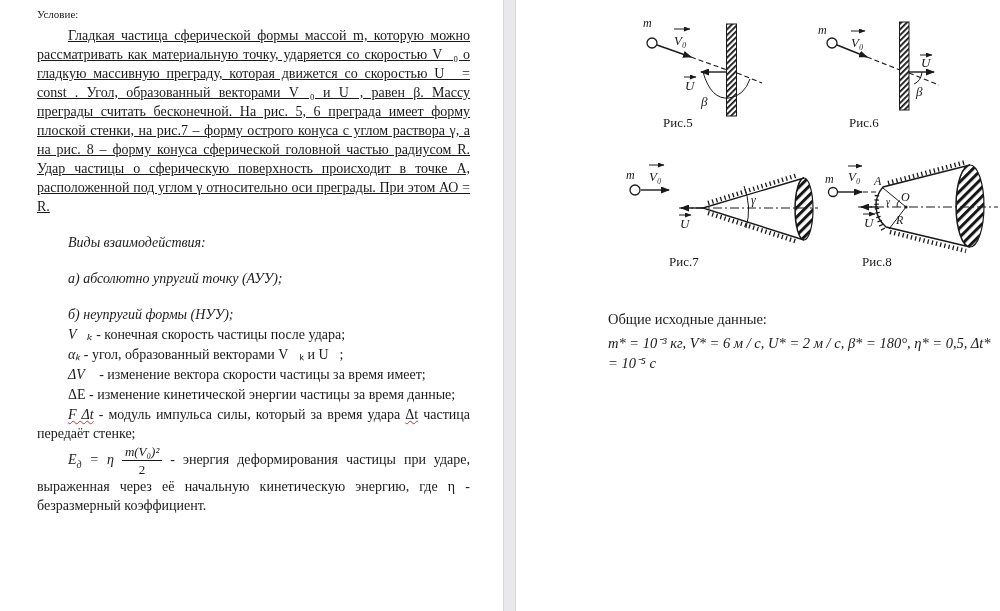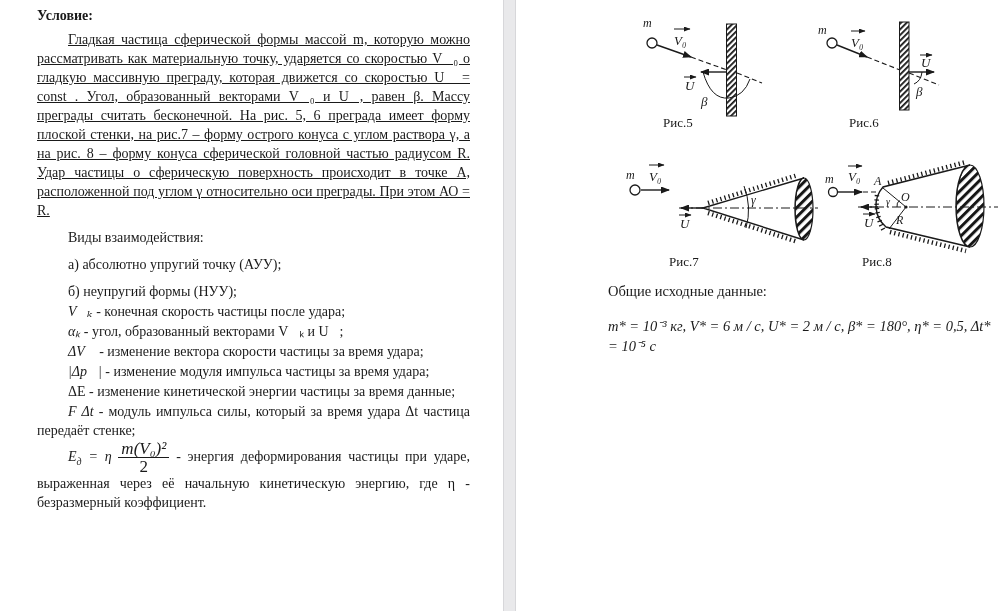--- a/index.html
+++ b/index.html
@@ -2,47 +2,47 @@
 <html><head>
 <meta charset="utf-8">
 <style>
   html,body{margin:0;padding:0;}
   body{
     width:1000px;height:611px;position:relative;overflow:hidden;
     background:#ffffff;color:#1a1a1a;
     font-family:"Liberation Serif", serif;font-size:14px;
   }
   .col-left{position:absolute;left:37px;top:8px;width:433px;}
-  .col-left h1{font-size:14px;margin:0;font-weight:bold;}
+  .col-left h1{font-size:11px;margin:0;font-weight:normal;}
   .para{margin:0;text-align:justify;line-height:19px;}
   .ind{text-indent:31px;}
   .mt-para{margin-top:6px;text-decoration:underline;}
-  .mt-sec{margin-top:8px;}
+  .mt-sec{margin-top:17px;font-style:italic;}
   .mt-note{margin-top:1px;}
   .sym{font-style:italic;}
-  .wavy{text-decoration-style:wavy;text-decoration-color:#e0262b;text-decoration-thickness:1px;}
-  .frac{display:inline-block;vertical-align:middle;text-align:center;line-height:15px;font-size:17px;text-indent:0;}
+  .wavy{text-decoration:underline;text-decoration-style:wavy;text-decoration-color:#e0262b;text-decoration-thickness:1px;}
+  .frac{display:inline-block;vertical-align:middle;text-align:center;line-height:15px;font-size:13px;text-indent:0;}
   .frac .num{display:block;border-bottom:1px solid #1a1a1a;padding:0 3px 1px 3px;}
   .frac .den{display:block;padding-top:1px;}
   sub.esub{font-size:10px;}
   .divider{position:absolute;left:503px;top:0;width:13px;height:611px;
     background:#e9e9eb;border-left:1px solid #d7d7da;border-right:1px solid #d7d7da;box-sizing:border-box;}
   .fig{position:absolute;}
   .fig text{font-family:"Liberation Serif", serif;fill:#1a1a1a;font-size:13px;}
   .fig text.it{font-style:italic;}
   .fig text.small{font-size:12px;}
   .fig text.tiny{font-size:10px;}
   .fig text.cap{font-size:13px;}
   .ln{stroke:#1a1a1a;stroke-width:1.4;fill:none;}
   .thin{stroke:#1a1a1a;stroke-width:1;fill:none;}
   .dash{stroke:#1a1a1a;stroke-width:1.1;fill:none;stroke-dasharray:5 3;}
   .dashdot{stroke:#1a1a1a;stroke-width:1;fill:none;stroke-dasharray:9 3 2 3;}
   .ticks{stroke:#1a1a1a;stroke-width:4.5;fill:none;stroke-dasharray:1.3 3;}
   .body-shape{fill:#ffffff;stroke:#1a1a1a;stroke-width:1.4;}
-  .rtext{position:absolute;font-size:14.5px;}
+  .rtext{position:absolute;font-size:14.5px;margin-top:28px;}
   .rtext.italic{font-style:italic;}
 </style>
 </head>
 <body>
 
 <svg width="0" height="0" style="position:absolute" aria-hidden="true">
   <defs>
     <marker id="ah" markerUnits="userSpaceOnUse" markerWidth="9" markerHeight="7" refX="8" refY="3.5" orient="auto">
       <path d="M0,0 L9,3.5 L0,7 Z" fill="#1a1a1a"></path>
     </marker>
@@ -73,25 +73,21 @@
   <p class="para ind mt-note">
     <span class="sym">V⃗ₖ</span>
     <span>- конечная скорость частицы после удара;</span>
   </p>
   <p class="para ind mt-note">
     <span class="sym">αₖ</span>
     <span>- угол, образованный векторами V⃗ₖ и U⃗;</span>
   </p>
   <p class="para ind mt-note">
     <span class="sym">ΔV⃗</span>
-    <span>- изменение вектора скорости частицы за время удара;</span>
-  </p>
-  <p class="para ind mt-note">
-    <span class="sym">|Δp⃗|</span>
-    <span>- изменение модуля импульса частицы за время удара;</span>
+    <span>- изменение вектора скорости частицы за время имеет;</span>
   </p>
   <p class="para ind mt-note">
     <span>ΔЕ</span>
     <span>- изменение кинетической энергии частицы за время данные;</span>
   </p>
   <p class="para ind mt-note">
     <span class="sym wavy">F Δt</span>
     <span>- модуль импульса силы, который за время удара</span>
     <span class="wavy">Δt</span>
     <span>частица передаёт стенке;</span>
@@ -182,13 +178,13 @@
   <text x="81" y="56" class="it small">O</text>
   <line x1="86" y1="62" x2="63" y2="43" class="thin"></line>
   <line x1="86" y1="62" x2="69" y2="84" class="thin"></line>
   <text x="76" y="79" class="it small">R</text>
   <path d="M 77 62 Q 76.5 57.5 79.5 55.5" class="thin"></path>
   <text x="66" y="60" class="it tiny">γ</text>
   <text x="42" y="121" class="cap">Рис.8</text>
 </svg>
 
 <div class="rtext" style="left:608px;top:283px">Общие исходные данные:</div>
-<div class="rtext italic" style="left:608px;top:315px">m* = 10⁻³ кг, V* = 6 м / с, U* = 2 м / с, β* = 180°, η* = 0,5, Δt* = 10⁻⁵ с</div>
+<div class="rtext italic" style="left:608px;top:304px">m* = 10⁻³ кг, V* = 6 м / с, U* = 2 м / с, β* = 180°, η* = 0,5, Δt* = 10⁻⁵ с</div>
 
 </body></html>

